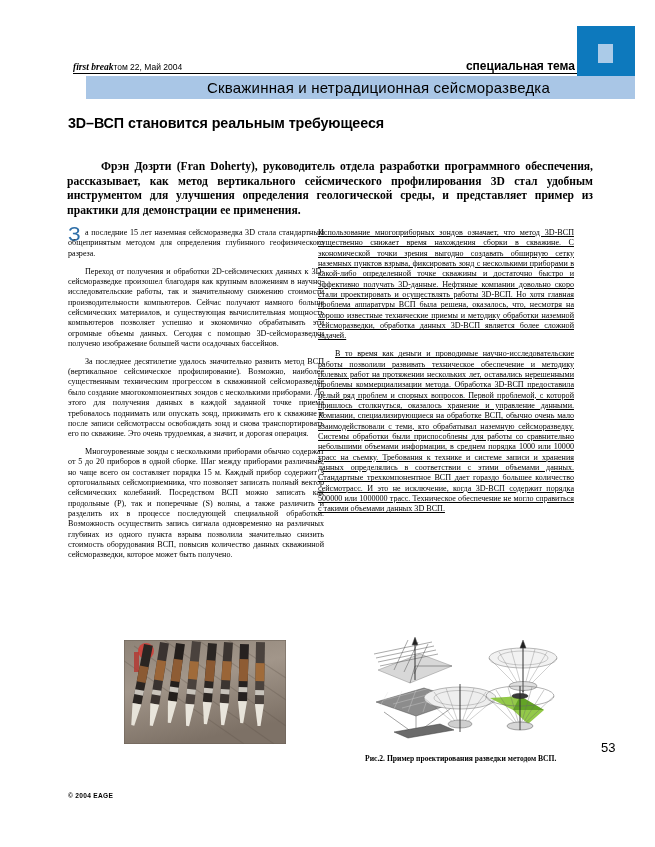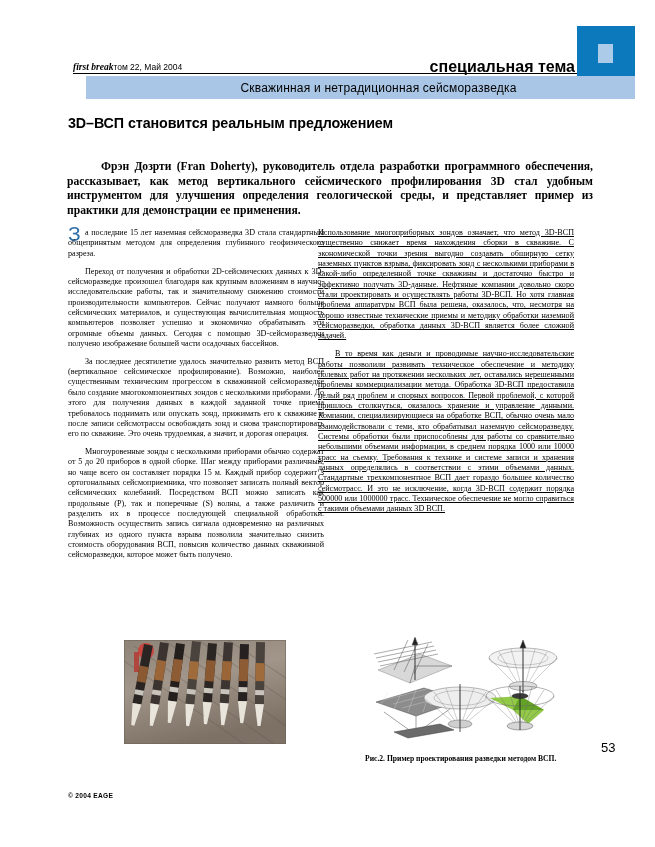--- a/index.html
+++ b/index.html
@@ -64,41 +64,41 @@
     font-weight: bold;
     font-size: 9.5px;
   }
   .masthead-left .vol {
     font-family: "Liberation Sans", sans-serif;
     font-size: 8.5px;
   }
   .masthead-right {
     font-family: "Liberation Sans", sans-serif;
     font-weight: bold;
-    font-size: 16px;
+    font-size: 12px;
     line-height: 13px;
     white-space: nowrap;
     padding-right: 2px;
     margin-top: 28px;
   }
 
   .topic-bar {
     position: absolute;
     left: 86px;
     top: 76px;
     width: 549px;
     height: 23px;
     background: #a9c6e6;
     display: flex;
     align-items: center;
     justify-content: center;
   }
   .topic-bar-text {
     font-family: "Liberation Sans", sans-serif;
-    font-size: 12px;
+    font-size: 15px;
     letter-spacing: 0.2px;
     color: #000;
     position: relative;
     left: 18px;
   }
 
   
   .title-block {
     position: absolute;
     left: 68px;
@@ -225,21 +225,21 @@
       <span class="fb">first break</span><span class="vol">том 22, Май 2004</span>
     </div>
     <div class="masthead-right">специальная тема</div>
   </div>
 
   <div class="topic-bar">
     <div class="topic-bar-text">Скважинная и нетрадиционная сейсморазведка</div>
   </div>
 
   <div class="title-block">
-    <div class="title-ru">3D–ВСП становится реальным предложением</div>
+    <div class="title-ru">3D–ВСП становится реальным требующееся</div>
   </div>
 
   <div class="standfirst">Фрэн Дозрти (Fran  Doherty), руководитель отдела разработки программного обеспечения, рассказывает, как метод  вертикального сейсмического профилирования 3D стал удобным инструментом для улучшения определения геологической среды, и представляет пример из практики для демонстрации ее применения.</div>
 
   <div class="dropcap">З</div>
 
   <div class="col col-left">
     <p class="lede">а последние 15 лет наземная сейсморазведка 3D стала стандартным общепринятым методом для определения глубинного геофизического разреза.</p>
     <p>Переход от получения и обработки 2D-сейсмических данных к 3D-сейсморазведке произошел благодаря как крупным вложениям в научно-исследовательские работы, так и значительному снижению стоимости производительности компьютеров. Сейчас получают намного больше сейсмических материалов, и существующая вычислительная мощность компьютеров позволяет успешно и экономично обрабатывать эти огромные объемы данных. Сегодня с помощью 3D-сейсморазведки получено изображение большей части осадочных бассейнов.</p>
     <p>За последнее десятилетие удалось значительно развить метод ВСП (вертикальное сейсмическое профилирование). Возможно, наиболее существенным техническим прогрессом в скважинной сейсморазведке было создание многокомпонентных зондов с несколькими приборами. До этого для получения данных в каждой заданной точке приема требовалось поднимать или опускать зонд, прижимать его к скважине и после записи сейсмотрассы освобождать зонд и снова транспортировать его по скважине. Это очень трудоемкая, а значит, и дорогая операция.</p>

